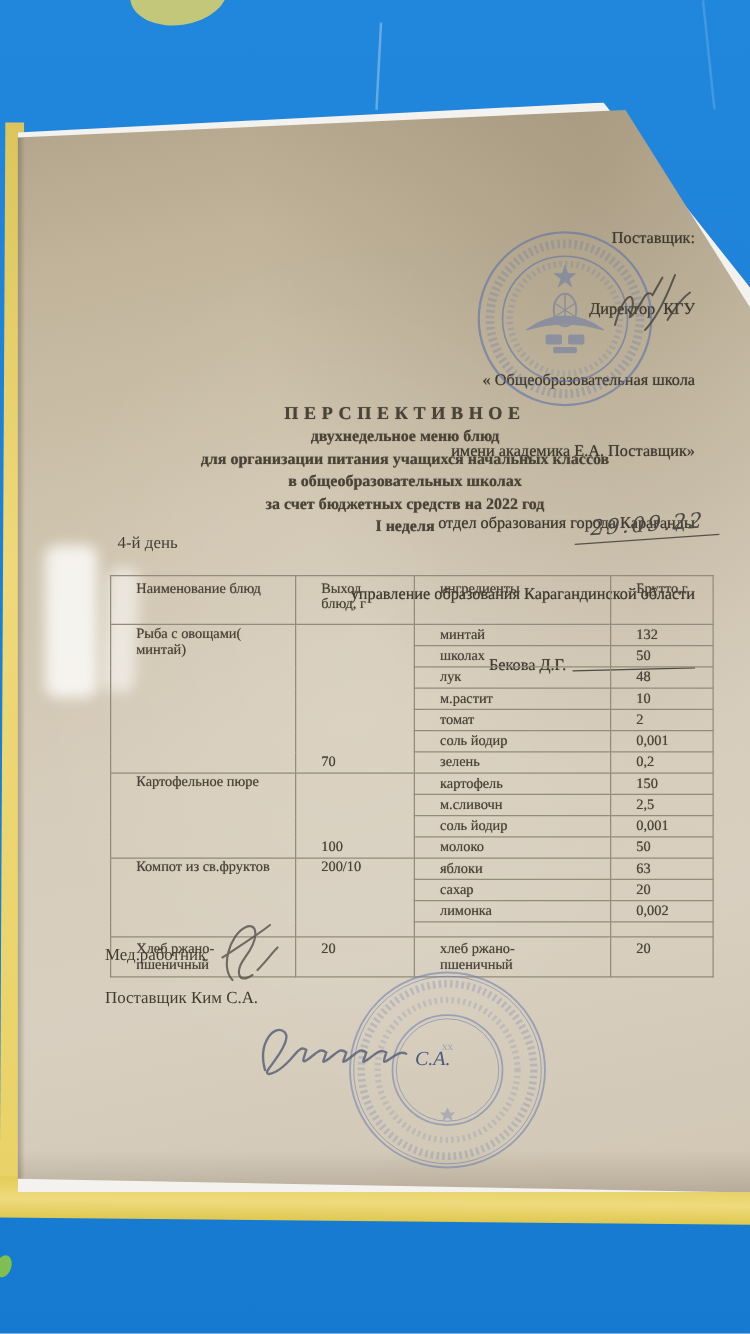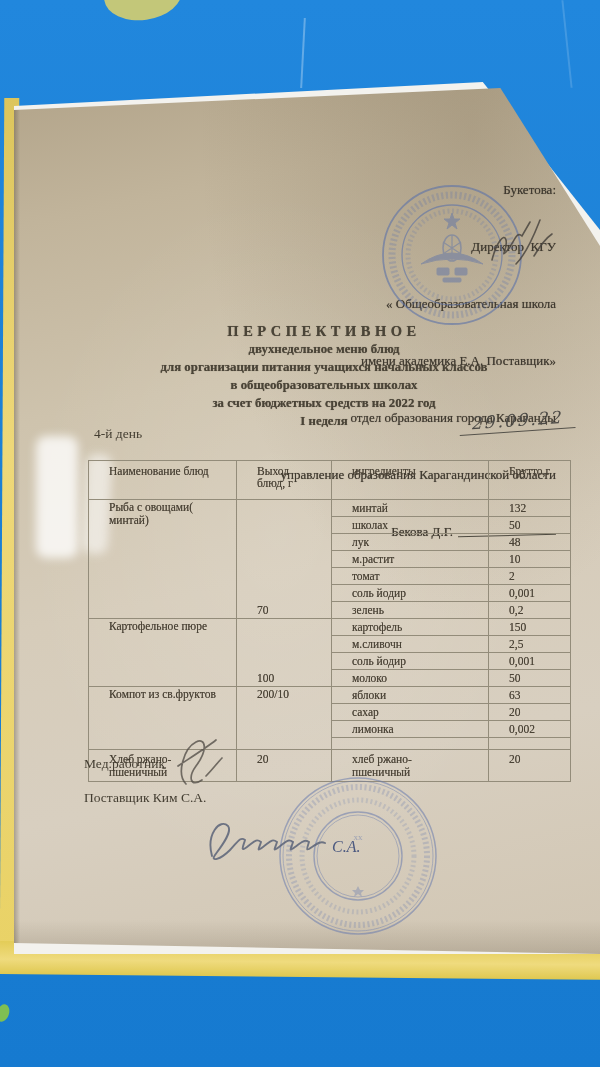--- a/index.html
+++ b/index.html
@@ -87,21 +87,21 @@
   <div class="yellow-left"></div>
   <div class="yellow-bottom"></div>
   <div class="green-mark"></div>
   <div class="white-sheet"></div>
 
   <div class="doc">
     <div class="glare glare1"></div>
     <div class="glare glare2"></div>
 
     <div class="approval">
-      <div>Букетова:</div>
+      <div>Поставщик:</div>
       <div>Директор  КГУ</div>
       <div>« Общеобразовательная школа</div>
       <div>имени академика Е.А. Поставщик»</div>
       <div>отдел образования города Караганды</div>
       <div>управление образования Карагандинской области</div>
       <div><span>Бекова Д.Г.</span><span class="sig-line"></span></div>
     </div>
 
     <svg class="stamp stamp-top" width="150" height="150" viewBox="0 0 150 150">
       <g stroke="#5f74a8" fill="none">

